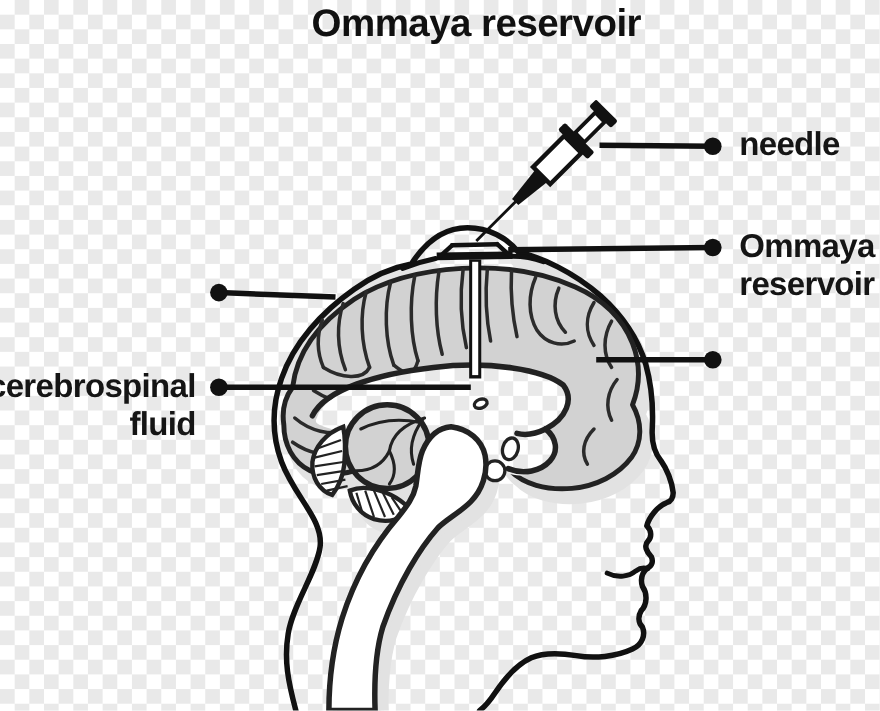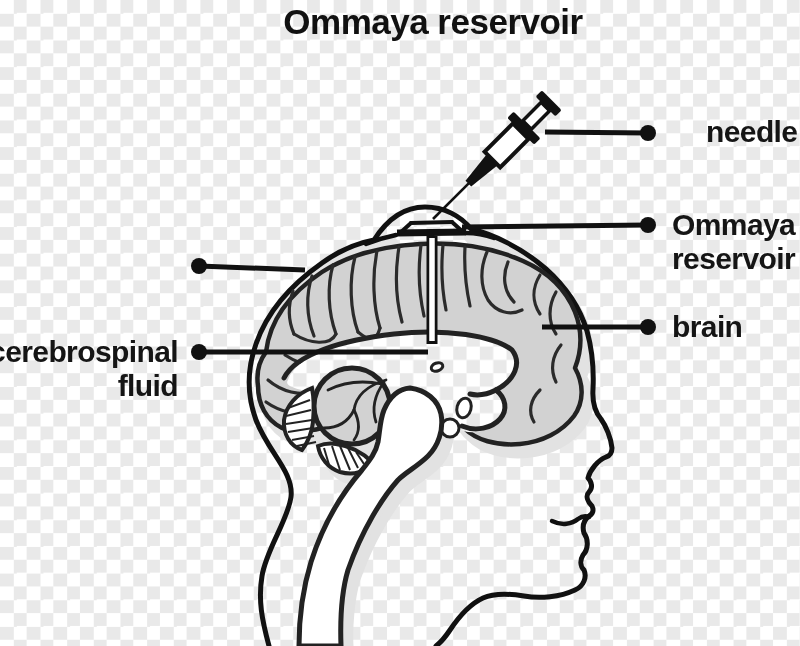--- a/index.html
+++ b/index.html
@@ -16,21 +16,21 @@
     font-weight:700;font-size:30px;line-height:34px;letter-spacing:-0.6px;
     white-space:normal;
   }
   .title{
     position:absolute;top:1px;left:0;right:0;padding-left:66px;
     text-align:center;color:#111;
     font-weight:700;font-size:35px;line-height:42px;letter-spacing:-0.5px;
   }
   .lab-right{text-align:left;}
   .lab-left{text-align:right;}
-  #lab-needle{left:672px;top:115px;margin-left:34px;}
+  #lab-needle{left:672px;top:115px;}
   #lab-ommaya{left:672px;top:208px;width:140px;}
   #lab-brain{left:672px;top:310px;}
   #lab-scalp{right:622px;top:249px;}
   #lab-csf{right:622px;top:335px;width:190px;}
 </style>
 </head>
 <body>
 
 <div id="stage">
 
@@ -162,16 +162,15 @@
       <circle cx="199" cy="352" r="8"></circle>
       <circle cx="648" cy="133" r="8"></circle>
       <circle cx="648" cy="225" r="8"></circle>
       <circle cx="648" cy="327" r="8"></circle>
     </g>
   </svg>
 
   <div class="title">Ommaya reservoir</div>
   <div id="lab-needle" class="label lab-right">needle</div>
   <div id="lab-ommaya" class="label lab-right">Ommaya reservoir</div>
-  <div id="lab-brain" class="label lab-right">brain</div>
   <div id="lab-csf" class="label lab-left">cerebrospinal fluid</div>
 
 </div>
 
 </body></html>

